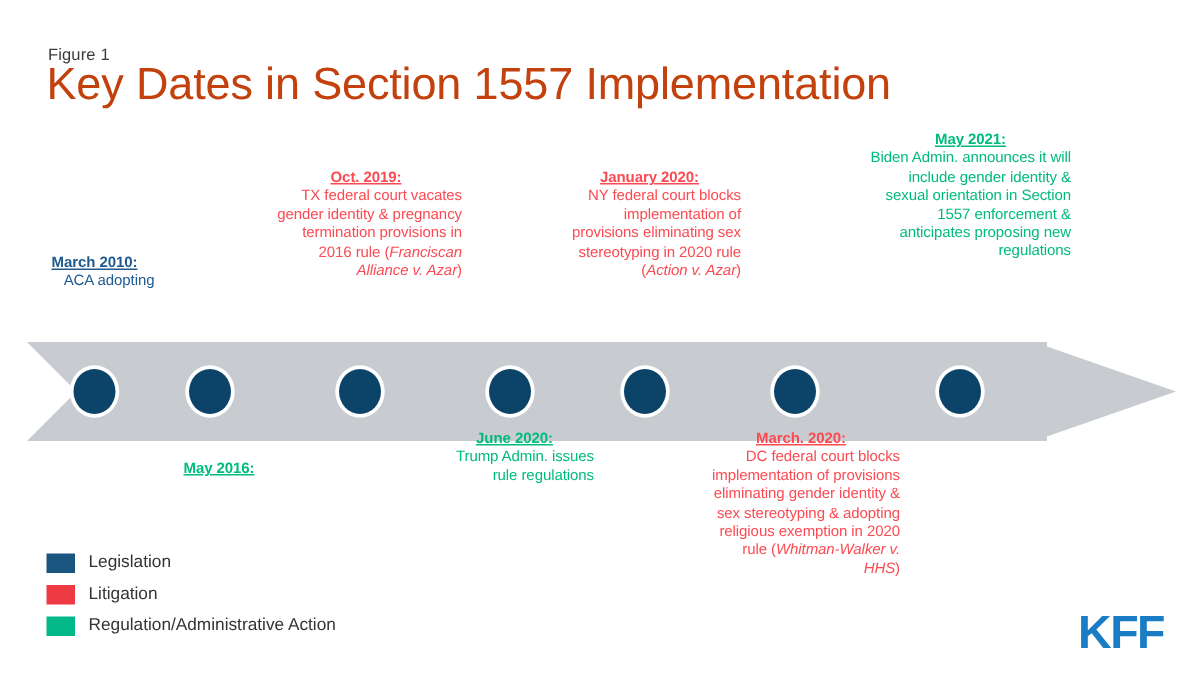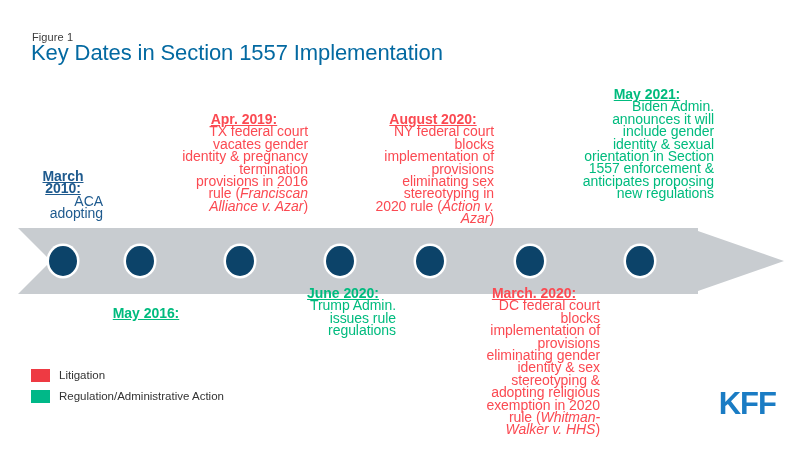--- a/index.html
+++ b/index.html
@@ -27,22 +27,22 @@
     left: 32px;
     top: 31px;
     font-size: 11px;
     color: #3b3b3b;
     letter-spacing: 0.1px;
   }
   .page-title {
     position: absolute;
     left: 31px;
     top: 40px;
-    font-size: 22px;
-    color: #0369a1;
+    font-size: 30px;
+    color: #c2410c;
     font-weight: 400;
     letter-spacing: -0.1px;
     white-space: nowrap;
   }
 
   
   .arrow-band {
     position: absolute;
     left: 18px;
     top: 228px;
@@ -59,21 +59,21 @@
     border-radius: 50%;
     background: #0c4369;
     box-shadow: 0 0 0 2.5px #ffffff;
     top: 246px;
   }
 
   
   .event {
     position: absolute;
     text-align: center;
-    font-size: 14px;
+    font-size: 10px;
     line-height: 12.4px;
     letter-spacing: -0.05px;
   }
   .event .date {
     font-weight: bold;
     text-decoration: underline;
     display: block;
   }
   .event .body { display: block; text-align: right; }
   .event em {
@@ -104,21 +104,21 @@
   .legend-text {
     font-size: 11.5px;
     color: #333333;
     white-space: nowrap;
   }
 
   
   .kff-logo {
     position: absolute;
     right: 24px;
-    top: 388px;
+    top: 406px;
     font-size: 31px;
     font-weight: bold;
     color: #1a7cc4;
     letter-spacing: -1px;
     line-height: 1;
   }
 </style>
 </head>
 <body>
 
@@ -144,46 +144,50 @@
   <div class="event ev-legislation" style="left:23px; top:170px; width:80px;">
     <span class="date">March 2010:</span>
     <span class="body">ACA adopting</span>
   </div>
 
   <div class="event ev-regulation" style="left:85px; top:287px; width:122px;margin-top:20px;">
     <span class="date">May 2016:</span>
   </div>
 
   <div class="event ev-litigation" style="left:180px; top:113px; width:128px;">
-    <span class="date">Apr. 2019:</span>
+    <span class="date">Oct. 2019:</span>
     <span class="body"><span>TX federal court vacates gender identity &amp; pregnancy termination provisions in 2016 rule (</span><em>Franciscan Alliance v. Azar</em><span>)</span></span>
   </div>
 
   <div class="event ev-regulation" style="left:290px; top:287px; width:106px;">
     <span class="date">June 2020:</span>
     <span class="body">Trump Admin. issues rule regulations</span>
   </div>
 
   <div class="event ev-litigation" style="left:372px; top:113px; width:122px;">
-    <span class="date">August 2020:</span>
+    <span class="date">January 2020:</span>
     <span class="body"><span>NY federal court blocks implementation of provisions eliminating sex stereotyping in 2020 rule (</span><em>Action v. Azar</em><span>)</span></span>
   </div>
 
   <div class="event ev-litigation" style="left:468px; top:287px; width:132px;">
     <span class="date">March. 2020:</span>
     <span class="body"><span>DC federal court blocks implementation of provisions eliminating gender identity &amp; sex stereotyping &amp; adopting religious exemption in 2020 rule (</span><em>Whitman-Walker v. HHS</em><span>)</span></span>
   </div>
 
   <div class="event ev-regulation" style="left:580px; top:88px; width:134px;">
     <span class="date">May 2021:</span>
     <span class="body">Biden Admin. announces it will include gender identity &amp; sexual orientation in Section 1557 enforcement &amp; anticipates proposing new regulations</span>
   </div>
 
   <div class="legend">
     <div class="legend-row">
+      <span class="legend-swatch" style="background:#1a5580;"></span>
+      <span class="legend-text">Legislation</span>
+    </div>
+    <div class="legend-row">
       <span class="legend-swatch" style="background:#ee3a43;"></span>
       <span class="legend-text">Litigation</span>
     </div>
     <div class="legend-row">
       <span class="legend-swatch" style="background:#00b888;"></span>
       <span class="legend-text">Regulation/Administrative Action</span>
     </div>
   </div>
 
   <div class="kff-logo">KFF</div>

